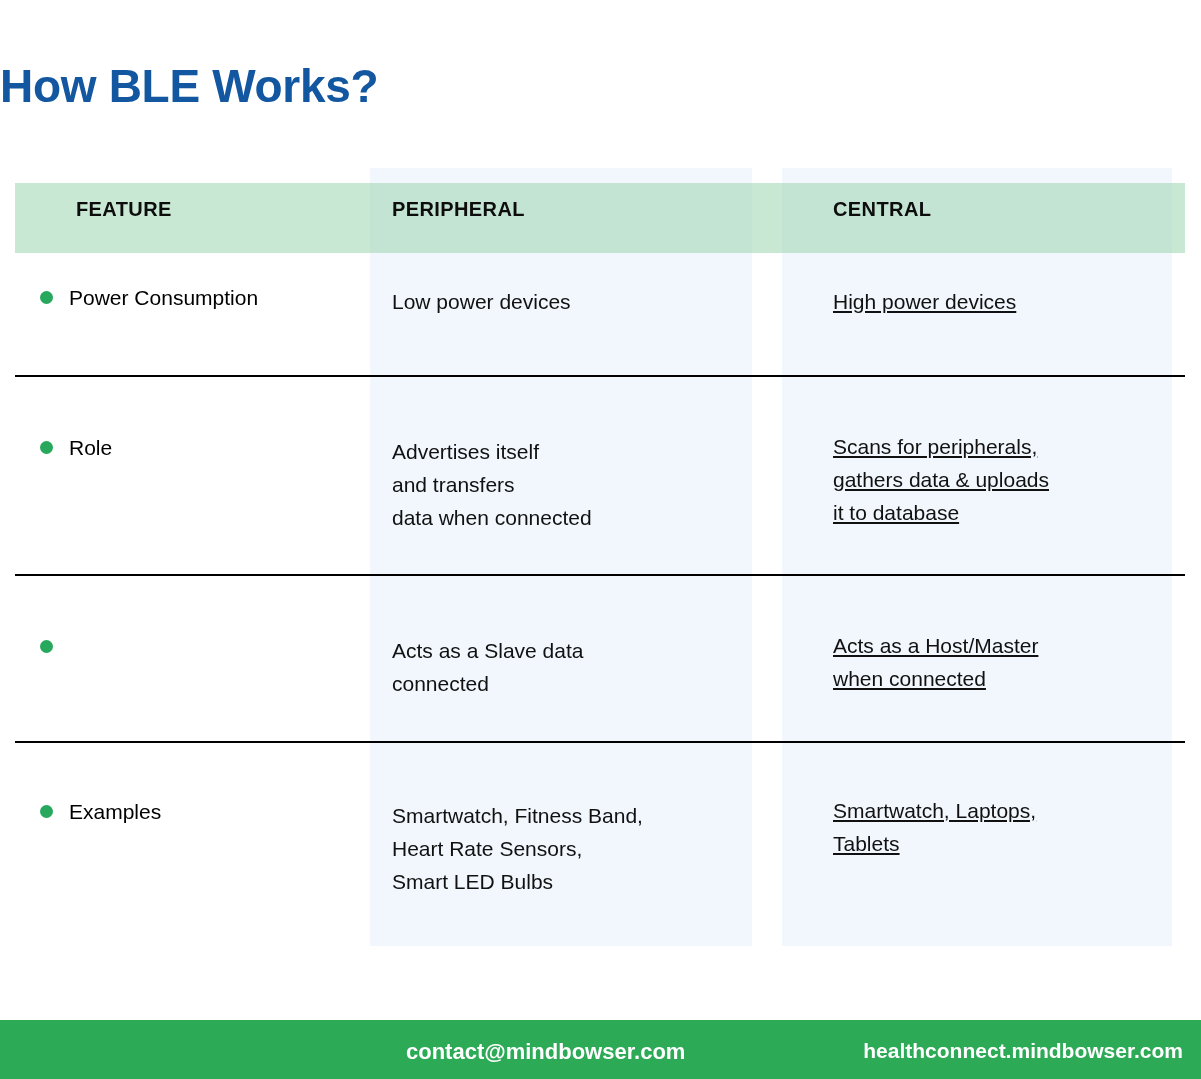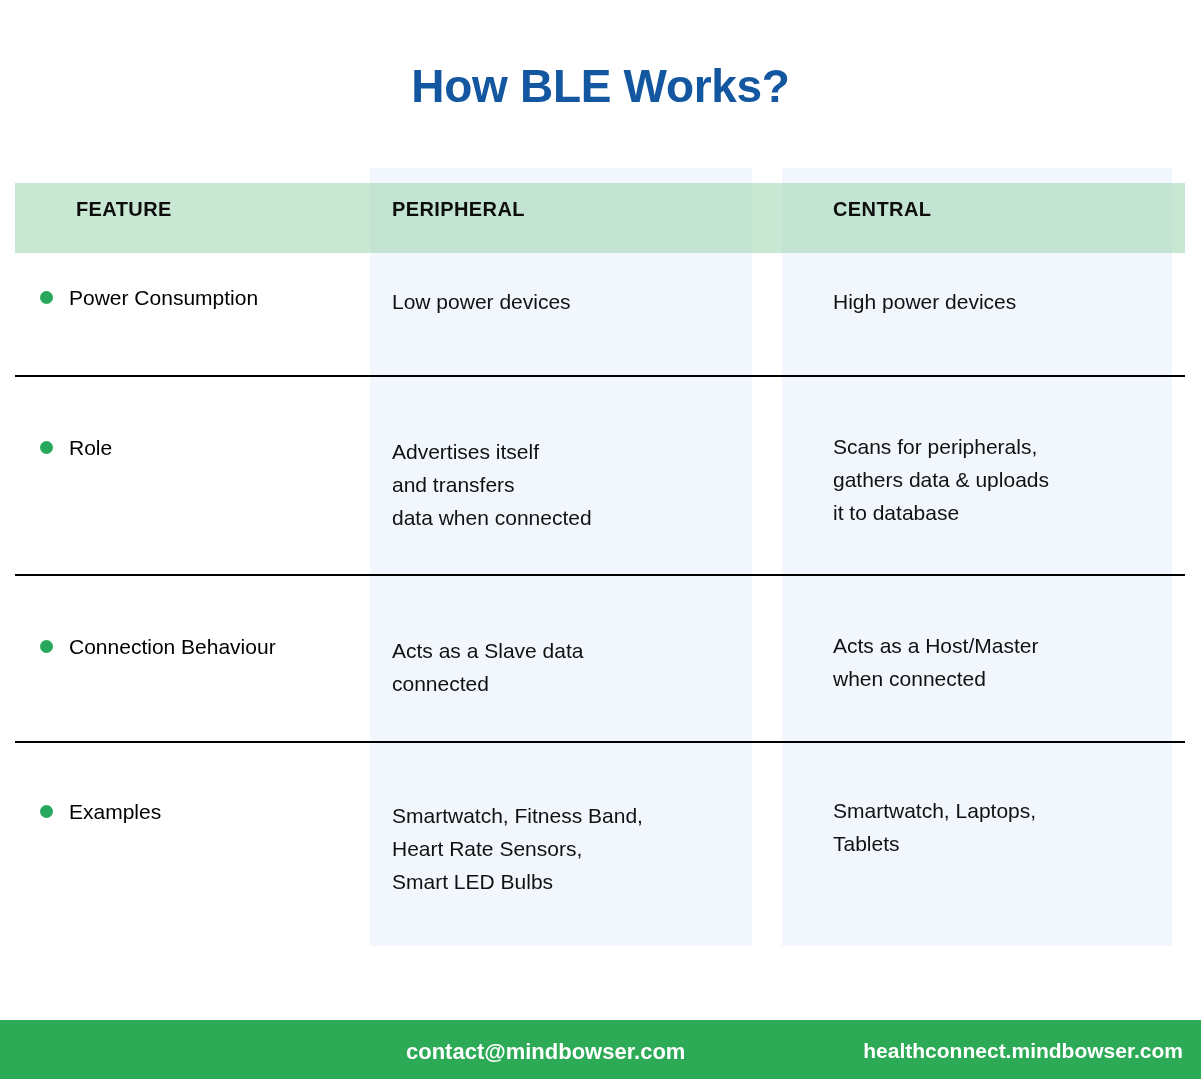--- a/index.html
+++ b/index.html
@@ -16,21 +16,21 @@
     font-family: "Liberation Sans", "DejaVu Sans", sans-serif;
     -webkit-font-smoothing: antialiased;
   }
 
   
   .page-title {
     position: absolute;
     left: 0;
     top: 57px;
     width: 1201px;
-    text-align: center;
+    text-align: left;
     font-size: 46px;
     font-weight: bold;
     color: #1257a0;
     letter-spacing: -0.3px;
     line-height: 58px;
   }
 
   
   .comparison-table {
     position: absolute;
@@ -126,21 +126,21 @@
 
   .value-cell {
     position: absolute;
     font-size: 21px;
     font-weight: normal;
     color: #111111;
     line-height: 33px;
     white-space: pre-line;
   }
   .value-cell.peripheral { left: 392px; width: 360px; }
-  .value-cell.central    { left: 833px; width: 345px; }
+  .value-cell.central    { left: 833px; width: 345px; text-decoration: underline; }
 
   
   .footer-bar {
     position: absolute;
     left: 0;
     top: 1020px;
     width: 1201px;
     height: 59px;
     background: #2caa56;
     z-index: 10;
@@ -224,21 +224,20 @@
     <div class="value-cell central" style="top:-6px;">Scans for peripherals,
 gathers data &amp; uploads
 it to database</div>
   </div>
 
   <div class="row-sep" style="top:574px;"></div>
 
   <div class="table-row" style="top:635px;">
     <div class="feature-cell">
       <span class="bullet-dot"></span>
-      <span class="feature-label">Connection Behaviour</span>
     </div>
     <div class="value-cell peripheral" style="top:-1px;">Acts as a Slave data
 connected</div>
     <div class="value-cell central" style="top:-6px;">Acts as a Host/Master
 when connected</div>
   </div>
 
   <div class="row-sep" style="top:741px;"></div>
 
   <div class="table-row" style="top:800px;">

